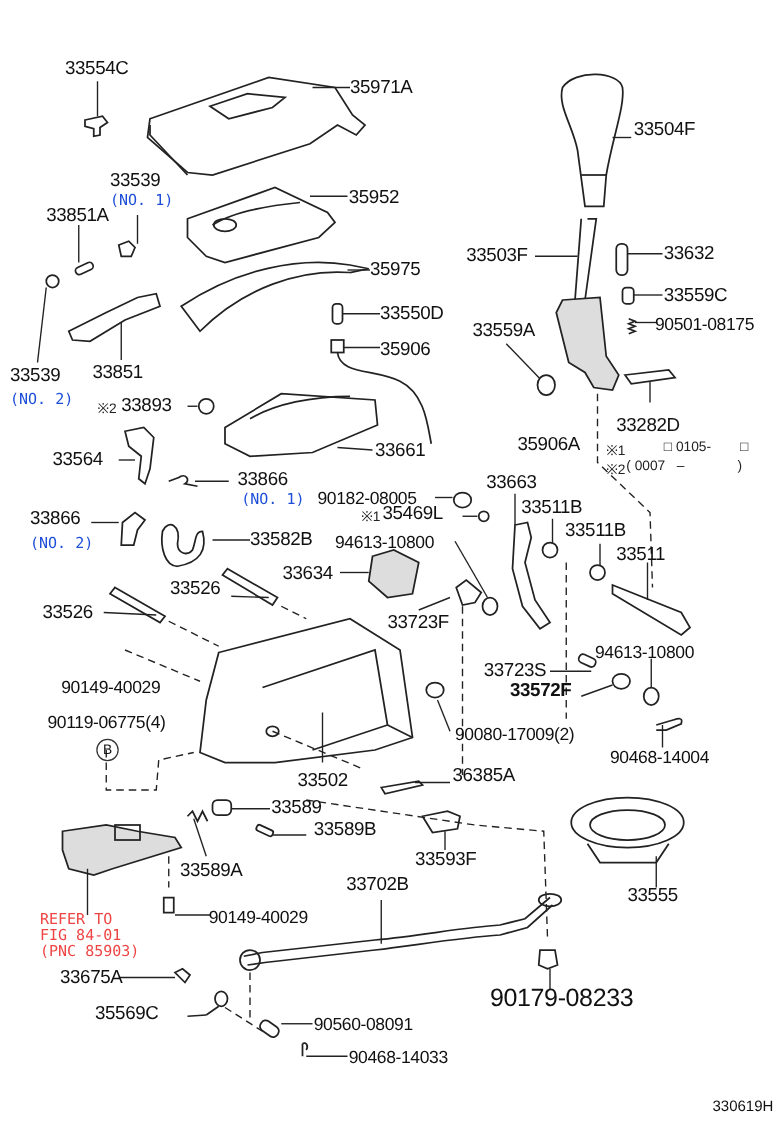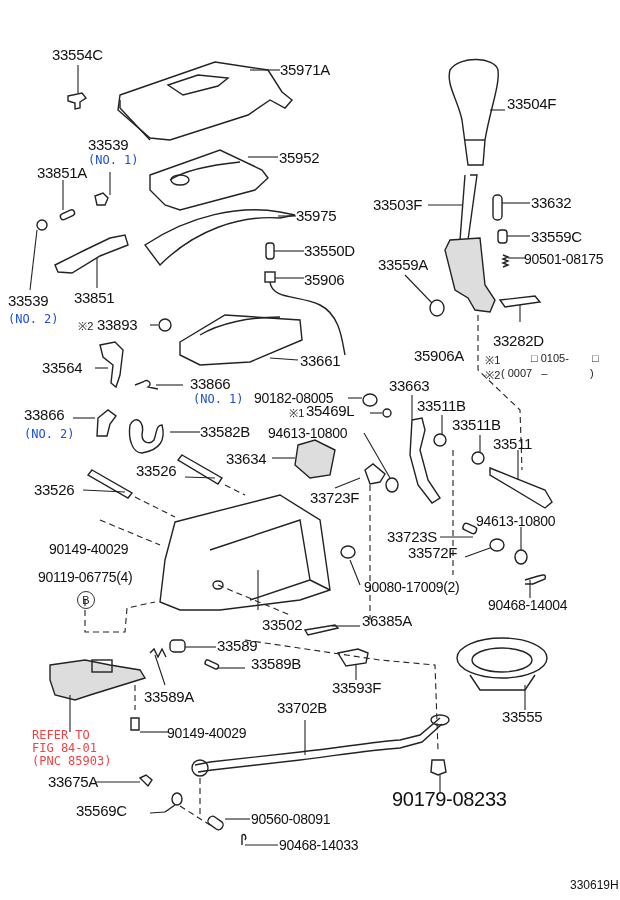--- a/index.html
+++ b/index.html
@@ -292,25 +292,25 @@
 <div class="lbl" style="left:268px;top:425px;font-size:14px;">94613-10800</div>
 <div class="lbl" style="left:452px;top:417px;">33511B</div>
 <div class="lbl" style="left:226px;top:451px;">33634</div>
 <div class="lbl" style="left:493px;top:436px;">33511</div>
 <div class="lbl" style="left:136px;top:463px;">33526</div>
 <div class="lbl" style="left:34px;top:482px;">33526</div>
 <div class="lbl" style="left:310px;top:490px;">33723F</div>
 <div class="lbl" style="left:476px;top:513px;font-size:14px;">94613-10800</div>
 <div class="lbl" style="left:49px;top:541px;font-size:14px;">90149-40029</div>
 <div class="lbl" style="left:387px;top:529px;">33723S</div>
-<div class="lbl" style="left:408px;top:545px;">33572F</div>
+<div class="lbl" style="left:408px;top:545px;font-weight:bold;">33572F</div>
 <div class="lbl" style="left:38px;top:569px;font-size:14px;">90119-06775(4)</div>
 <div class="lbl" style="left:364px;top:579px;font-size:14px;">90080-17009(2)</div>
 <div class="lbl" style="left:488px;top:597px;font-size:14px;">90468-14004</div>
-<div class="lbl" style="left:238px;top:617px;margin-left:24px;">33502</div>
+<div class="lbl" style="left:238px;top:617px;">33502</div>
 <div class="lbl" style="left:362px;top:613px;">36385A</div>
 <div class="lbl" style="left:217px;top:638px;">33589</div>
 <div class="lbl" style="left:251px;top:656px;">33589B</div>
 <div class="lbl" style="left:502px;top:709px;">33555</div>
 <div class="lbl" style="left:144px;top:689px;">33589A</div>
 <div class="lbl" style="left:332px;top:680px;">33593F</div>
 <div class="lbl" style="left:277px;top:700px;">33702B</div>
 <div class="lbl" style="left:167px;top:725px;font-size:14px;">90149-40029</div>
 <div class="lbl" style="left:48px;top:774px;">33675A</div>
 <div class="lbl" style="left:392px;top:791px;font-size:20px;">90179-08233</div>

